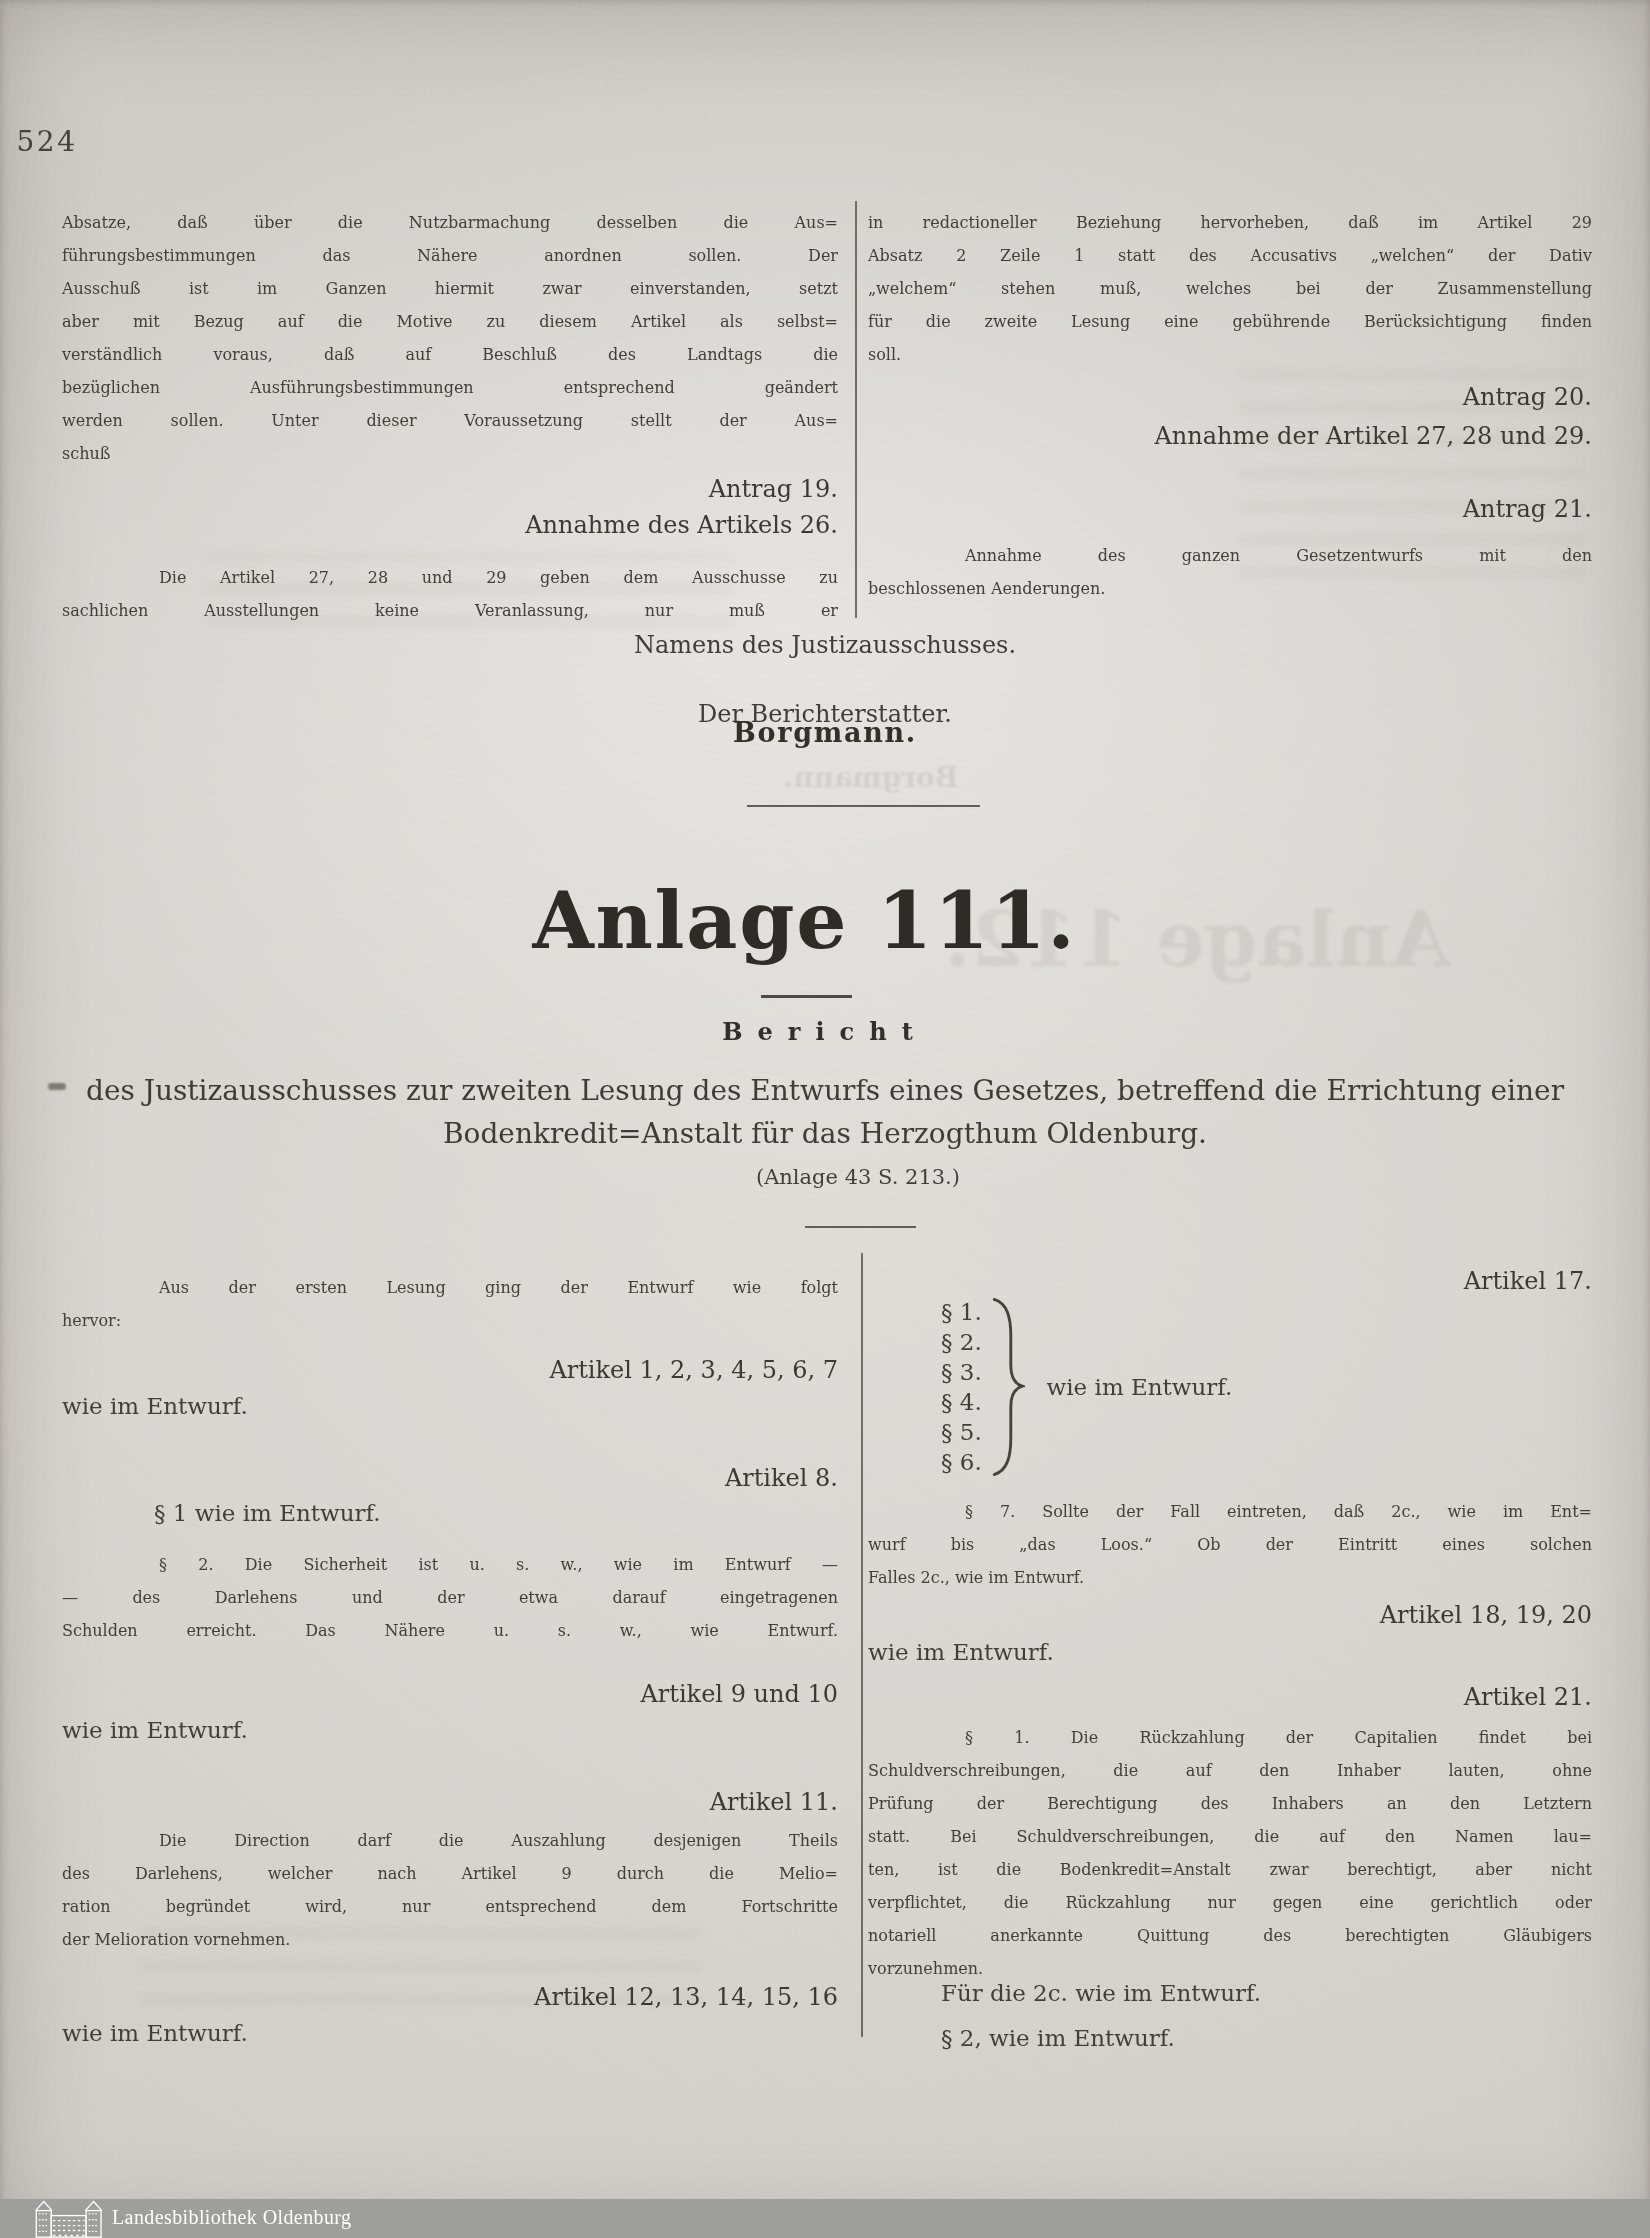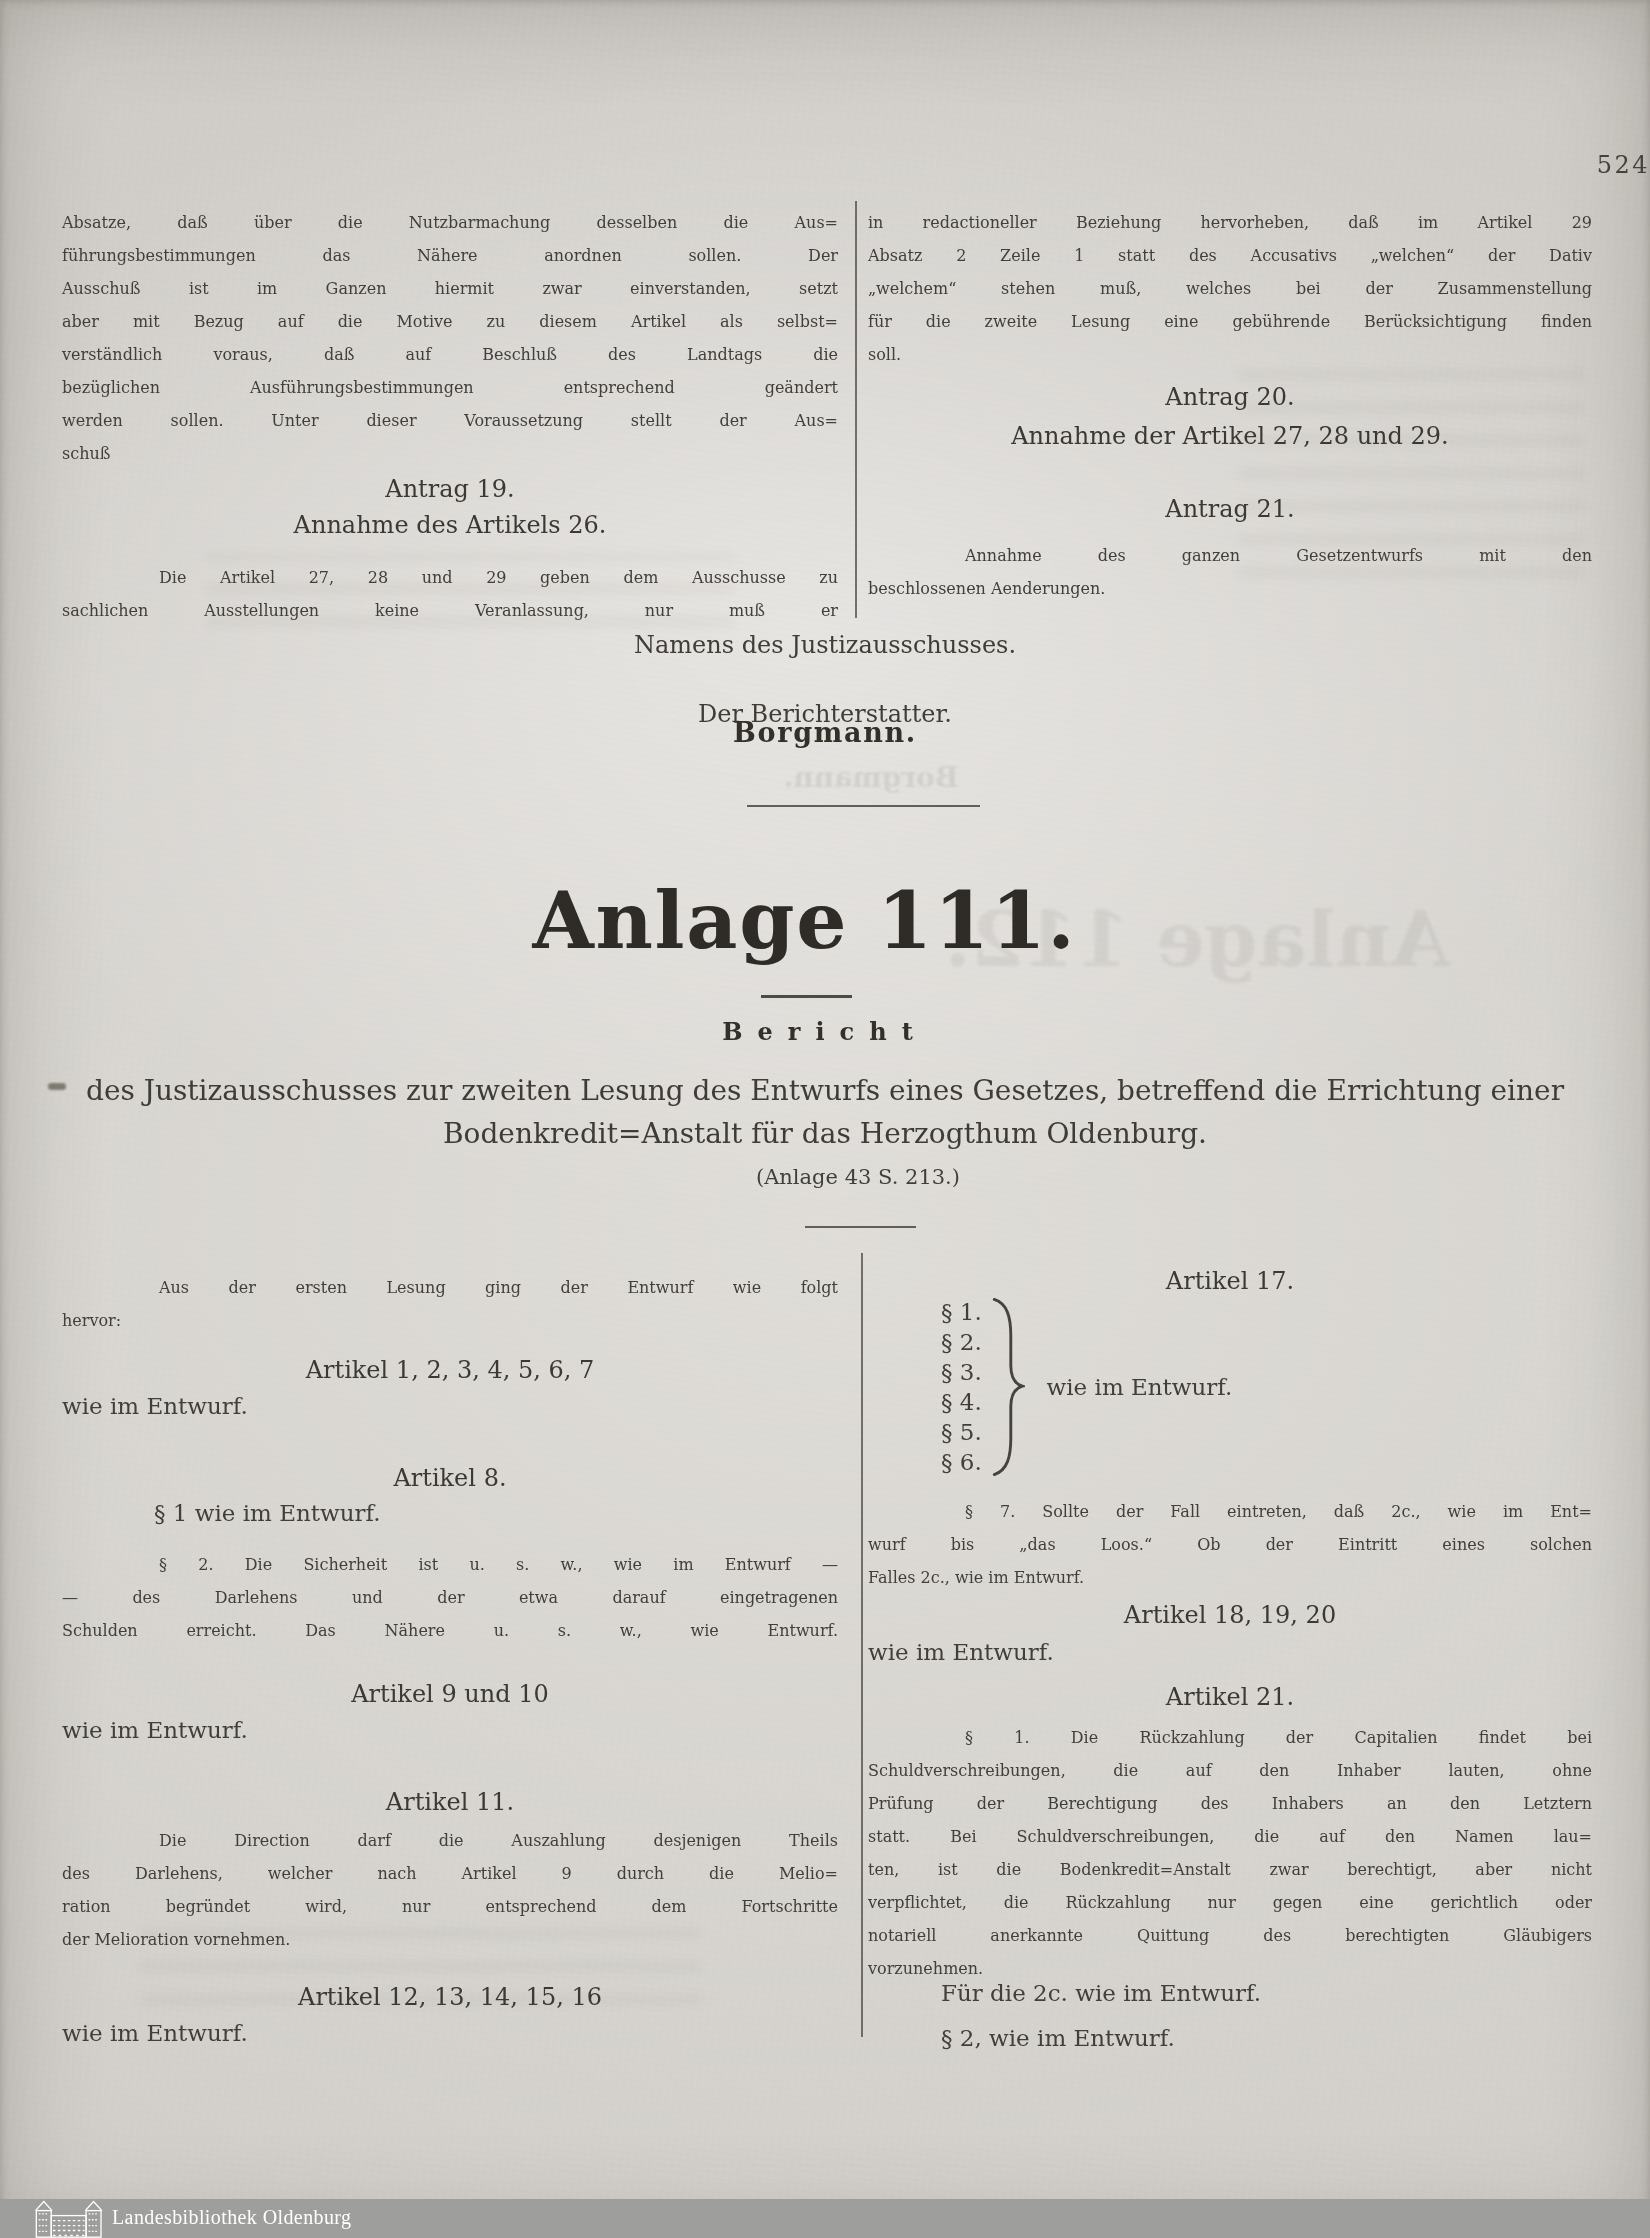--- a/index.html
+++ b/index.html
@@ -12,26 +12,26 @@
       radial-gradient(1980px 1485px at 50% 55%, rgba(120,110,95,.05), rgba(75,66,55,.16) 100%);
     box-shadow:inset 0 0 99px rgba(60,52,42,.25), inset 0 0 10px rgba(60,52,42,.25);
   }
   #page::before{
     content:"";position:absolute;inset:0;pointer-events:none;opacity:.6;
     background-image:
       repeating-linear-gradient(8deg, rgba(120,112,100,.03) 0 1.7px, transparent 1.7px 6.6px),
       repeating-linear-gradient(98deg, rgba(255,255,255,.04) 0 2.5px, transparent 2.5px 7.4px);
   }
   .abs{position:absolute;}
-  .pagenum{font-size:24px;letter-spacing:2.5px;text-align:right;color:#45413b;margin-top:26px;}
+  .pagenum{font-size:28px;letter-spacing:2.5px;text-align:left;color:#45413b;}
   .pline{font-size:16px;line-height:33px;text-align:justify;text-align-last:justify;color:#423e38;}
   .pl-last{text-align-last:left;}
   .pl-indent{text-indent:97px;}
   .sline{font-size:23px;line-height:30px;color:#423e38;}
-  .colhead{font-size:24px;text-align:center;color:#3c3832;}
+  .colhead{font-size:24px;text-align:right;color:#3c3832;}
   .single{font-size:23px;color:#423e38;}
   .ind{padding-left:92px;}
   .ind-sm{padding-left:73px;}
   .sig-line{font-size:24px;text-align:center;color:#403c36;}
   .sig-name{font-size:27px;font-weight:bold;letter-spacing:1.7px;text-align:center;color:#332f29;}
   .anlage-title{font-size:79px;line-height:91px;font-weight:bold;letter-spacing:1.7px;text-align:center;color:#2f2b26;}
   .bericht{font-size:24px;font-weight:bold;letter-spacing:15px;text-align:center;color:#332f2a;}
   .subtitle{font-size:28px;text-align:center;color:#3f3b35;}
   .reference{font-size:21px;text-align:center;color:#423e38;}
   .vrule{position:absolute;width:1.7px;background:#56524b;opacity:.8;}

